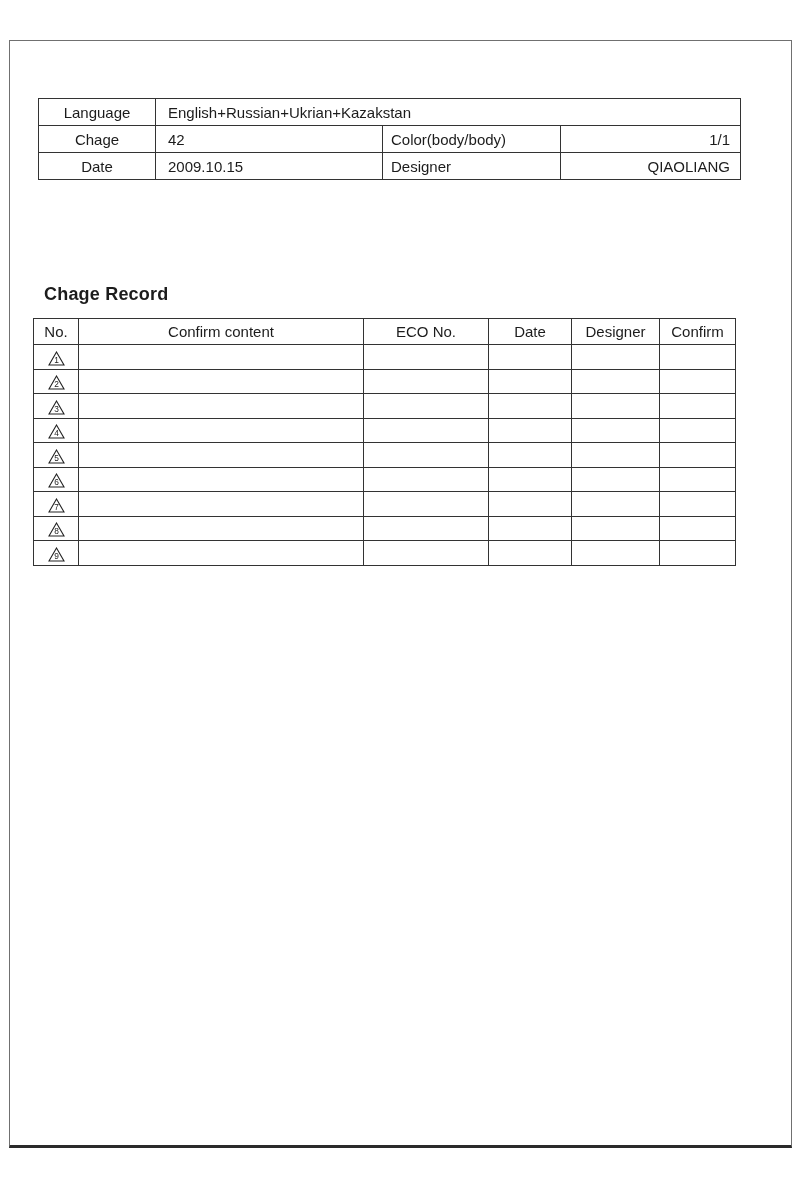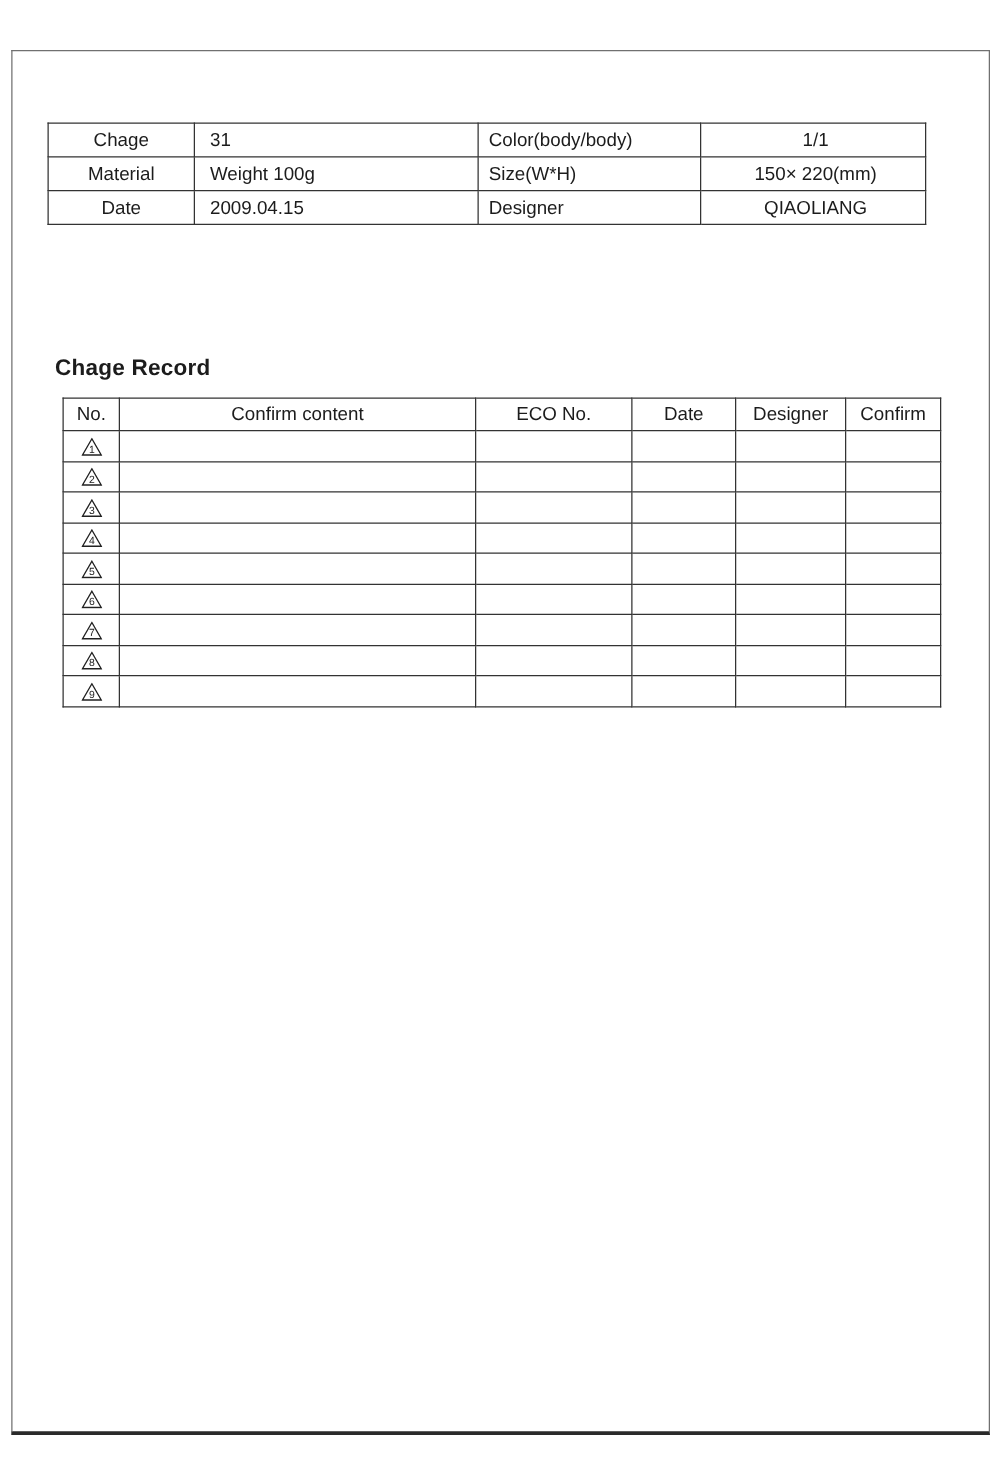--- a/index.html
+++ b/index.html
@@ -34,34 +34,34 @@
     height: 26px;
     font-size: 15px;
     padding: 0 10px;
     overflow: hidden;
     white-space: nowrap;
     vertical-align: middle;
   }
   .spec-table td.lbl   { text-align: center; padding: 0 4px; }
   .spec-table td.val   { text-align: left; padding-left: 12px; }
   .spec-table td.lbl2  { text-align: left; padding-left: 8px; }
-  .spec-table td.val2  { text-align: center; padding-left: 14px; margin-left: 32px; }
+  .spec-table td.val2  { text-align: right; padding-left: 14px; margin-left: 32px; }
 
   
   .cr-heading {
     position: absolute;
     left: 44px; top: 284px;
     font-size: 18px;
     font-weight: bold;
     letter-spacing: 0.2px;
     text-align: center;
   }
   .cr-table {
     position: absolute;
-    left: 50px; top: 318px;
+    left: 33px; top: 318px;
     width: 702px;
   }
   .cr-table td, .cr-table th {
     border: 1.5px solid #333333;
     font-size: 15px;
     font-weight: normal;
     height: 23.5px;
     text-align: center;
     vertical-align: middle;
     padding: 0 2px;
@@ -81,34 +81,32 @@
 
 <table class="spec-table">
   <colgroup>
     <col style="width:117px">
       <col style="width:227px">
       <col style="width:178px">
       <col style="width:180px">
   </colgroup>
   <tbody>
   <tr>
+    <td class="lbl">Language</td>
+    <td class="val" colspan="3">English+Russian+Ukrian+Kazakstan</td>
+  </tr>
+  <tr>
     <td class="lbl">Chage</td>
-    <td class="val">31</td>
+    <td class="val">42</td>
     <td class="lbl2">Color(body/body)</td>
     <td class="val2">1/1</td>
   </tr>
   <tr>
-    <td class="lbl">Material</td>
-    <td class="val">Weight 100g</td>
-    <td class="lbl2">Size(W*H)</td>
-    <td class="val2">150× 220(mm)</td>
-  </tr>
-  <tr>
     <td class="lbl">Date</td>
-    <td class="val">2009.04.15</td>
+    <td class="val">2009.10.15</td>
     <td class="lbl2">Designer</td>
     <td class="val2">QIAOLIANG</td>
   </tr>
 </tbody>
   </table>
 
 <div class="cr-heading">Chage Record</div>
 
 <table class="cr-table">
   <colgroup>

